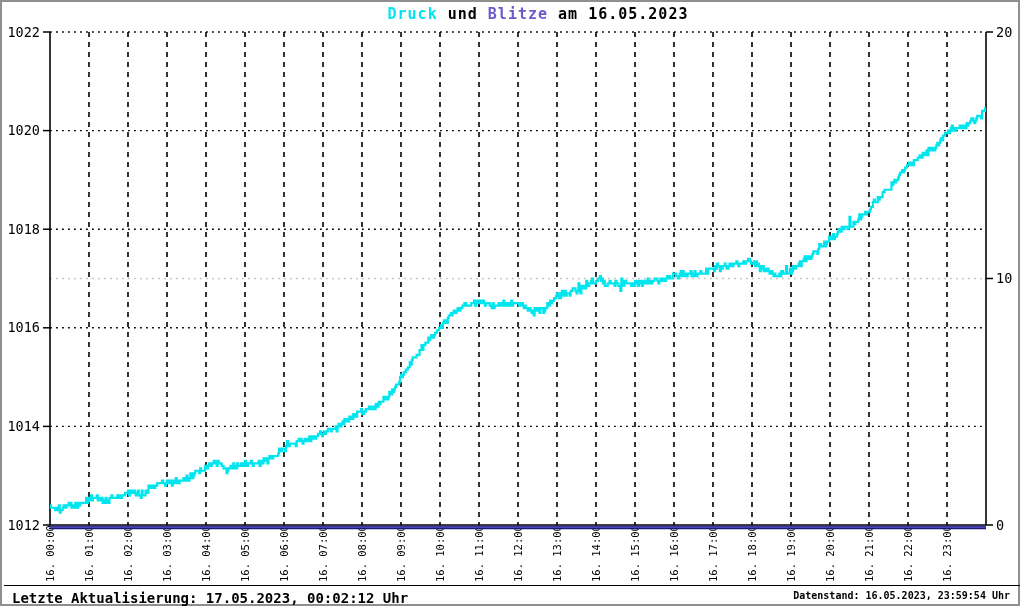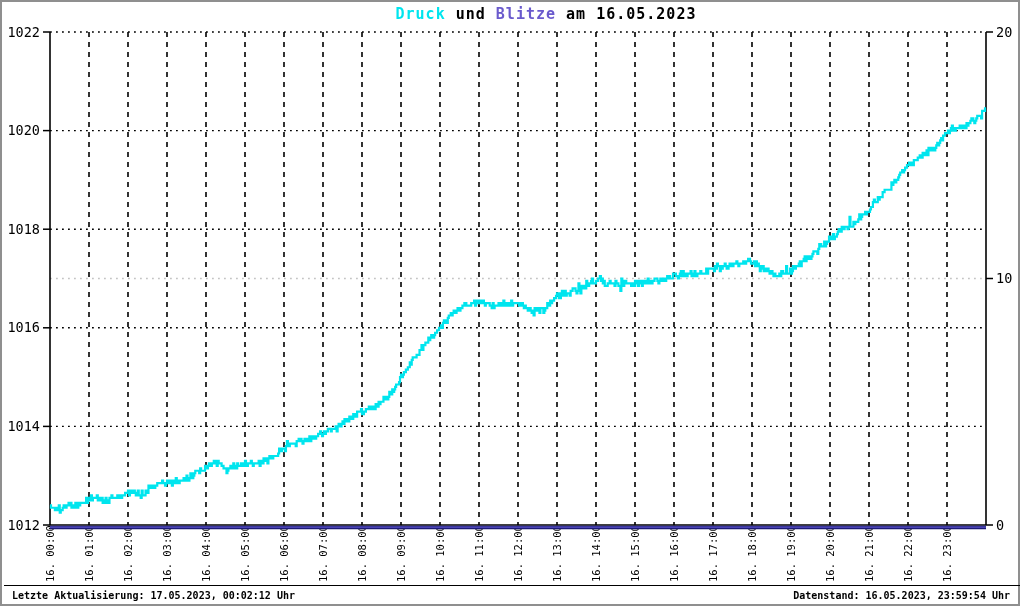--- a/index.html
+++ b/index.html
@@ -1,26 +1,26 @@
 <!DOCTYPE html>
 <html><head>
 <meta charset="utf-8">
 <style>
   * { margin:0; padding:0; box-sizing:border-box; }
   html,body { width:1020px; height:606px; background:#ffffff; overflow:hidden;
               font-family:"DejaVu Sans Mono", monospace; }
   #frame { position:absolute; inset:0; width:1020px; height:606px;
            border:2px solid #8f8f8f; background:#ffffff; }
-  #title-bar { position:absolute; top:3px; left:76px; width:936px; text-align:center;
+  #title-bar { position:absolute; top:3px; left:68px; width:936px; text-align:center;
                font-size:15px; font-weight:bold; letter-spacing:1px; white-space:pre; }
   .t-black { color:#000000; }
   #chart-svg { position:absolute; top:0; left:0; }
   #footer-sep { position:absolute; top:583px; left:2px; width:1016px; height:1px;
                 background:#000000; }
-  #footer-left { position:absolute; top:588px; left:10px; font-size:10px;
+  #footer-left { position:absolute; top:588px; left:10px; font-size:14px;
                  font-weight:bold; color:#000000; white-space:pre; }
   #footer-right { position:absolute; top:588px; right:8px; font-size:10px;
                   font-weight:bold; color:#000000; white-space:pre; }
 </style>
 </head>
 <body>
 
 <div id="frame">
 
   <div id="title-bar"><span style="color:#00e5ee;">Druck</span><span class="t-black"> und </span><span style="color:#6a5acd;">Blitze</span><span class="t-black"> am 16.05.2023</span></div>

